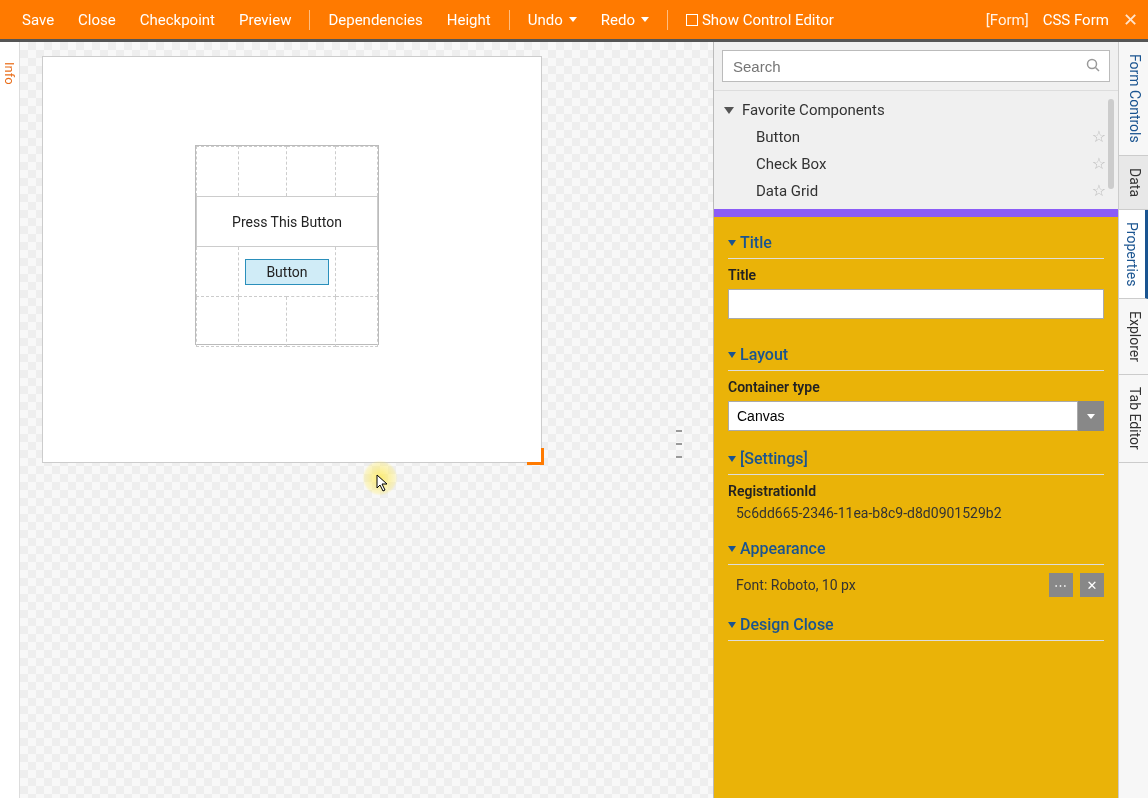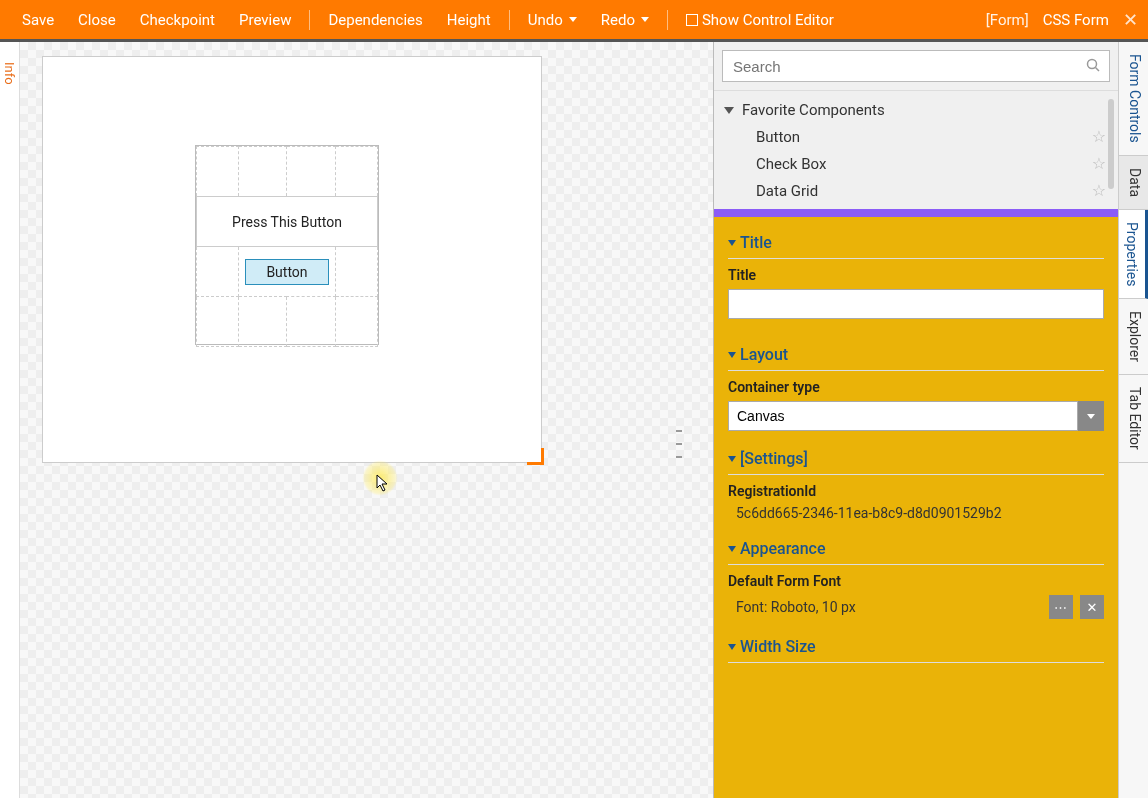--- a/index.html
+++ b/index.html
@@ -487,33 +487,32 @@
         <div class="prop-block">
           <div class="prop-label">RegistrationId</div>
           <div class="prop-value-text">5c6dd665-2346-11ea-b8c9-d8d0901529b2</div>
         </div>
 
         <div class="section-header">
           <span class="sm-caret"></span>
           <span>Appearance</span>
         </div>
         <div class="prop-block">
-          <div class="prop-label">Default Form Font</div>
           <div class="prop-value-text">
             <span>Font: Roboto, 10 px</span>
             <span>
               <span class="icon-btn">⋯</span>
               <span class="icon-btn">✕</span>
             </span>
           </div>
         </div>
 
         <div class="section-header">
           <span class="sm-caret"></span>
-          <span>Width Size</span>
+          <span>Design Close</span>
         </div>
 
       </div>
     </div>
 
     <div class="right-tabs">
       <div class="right-tab blue">Form Controls</div>
       <div class="right-tab active">Data</div>
       <div class="right-tab blue selected-blue">Properties</div>
       <div class="right-tab">Explorer</div>

